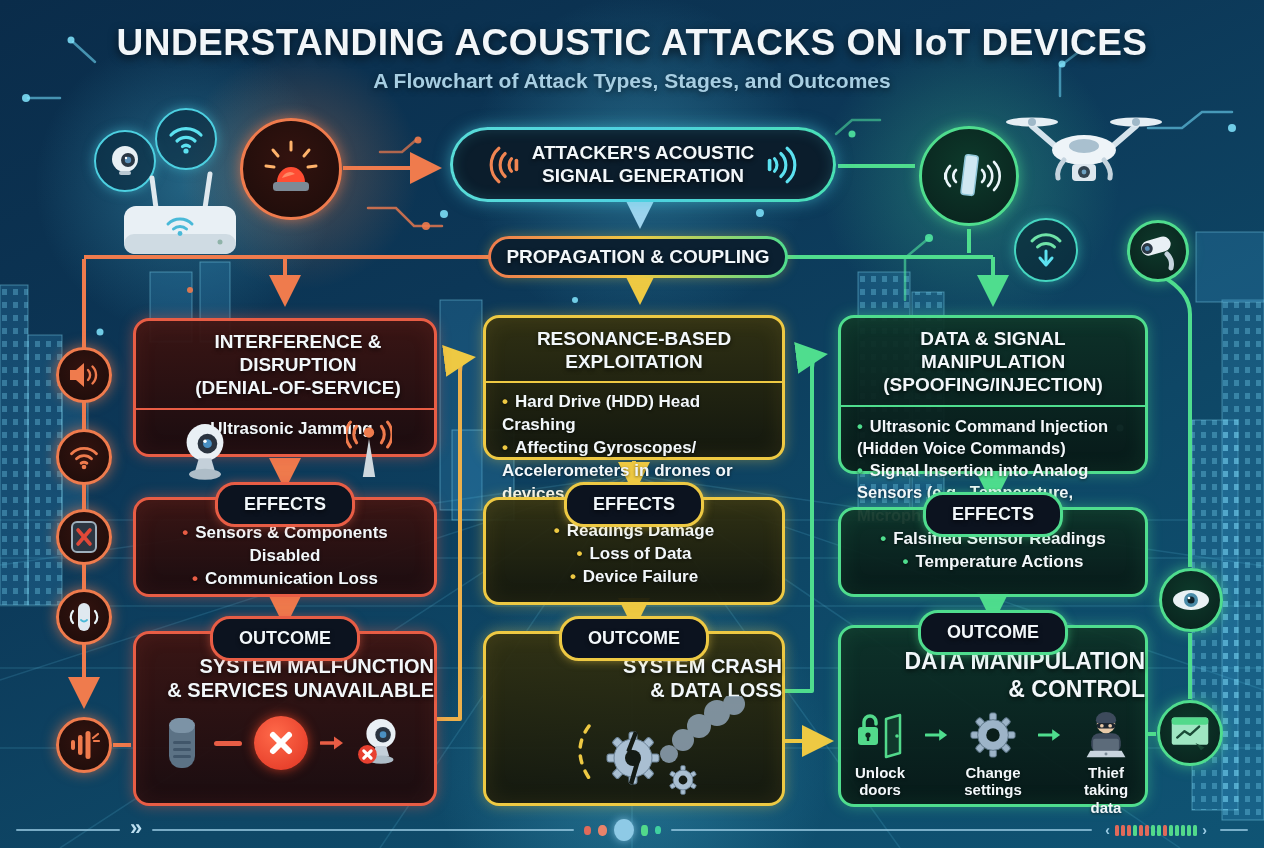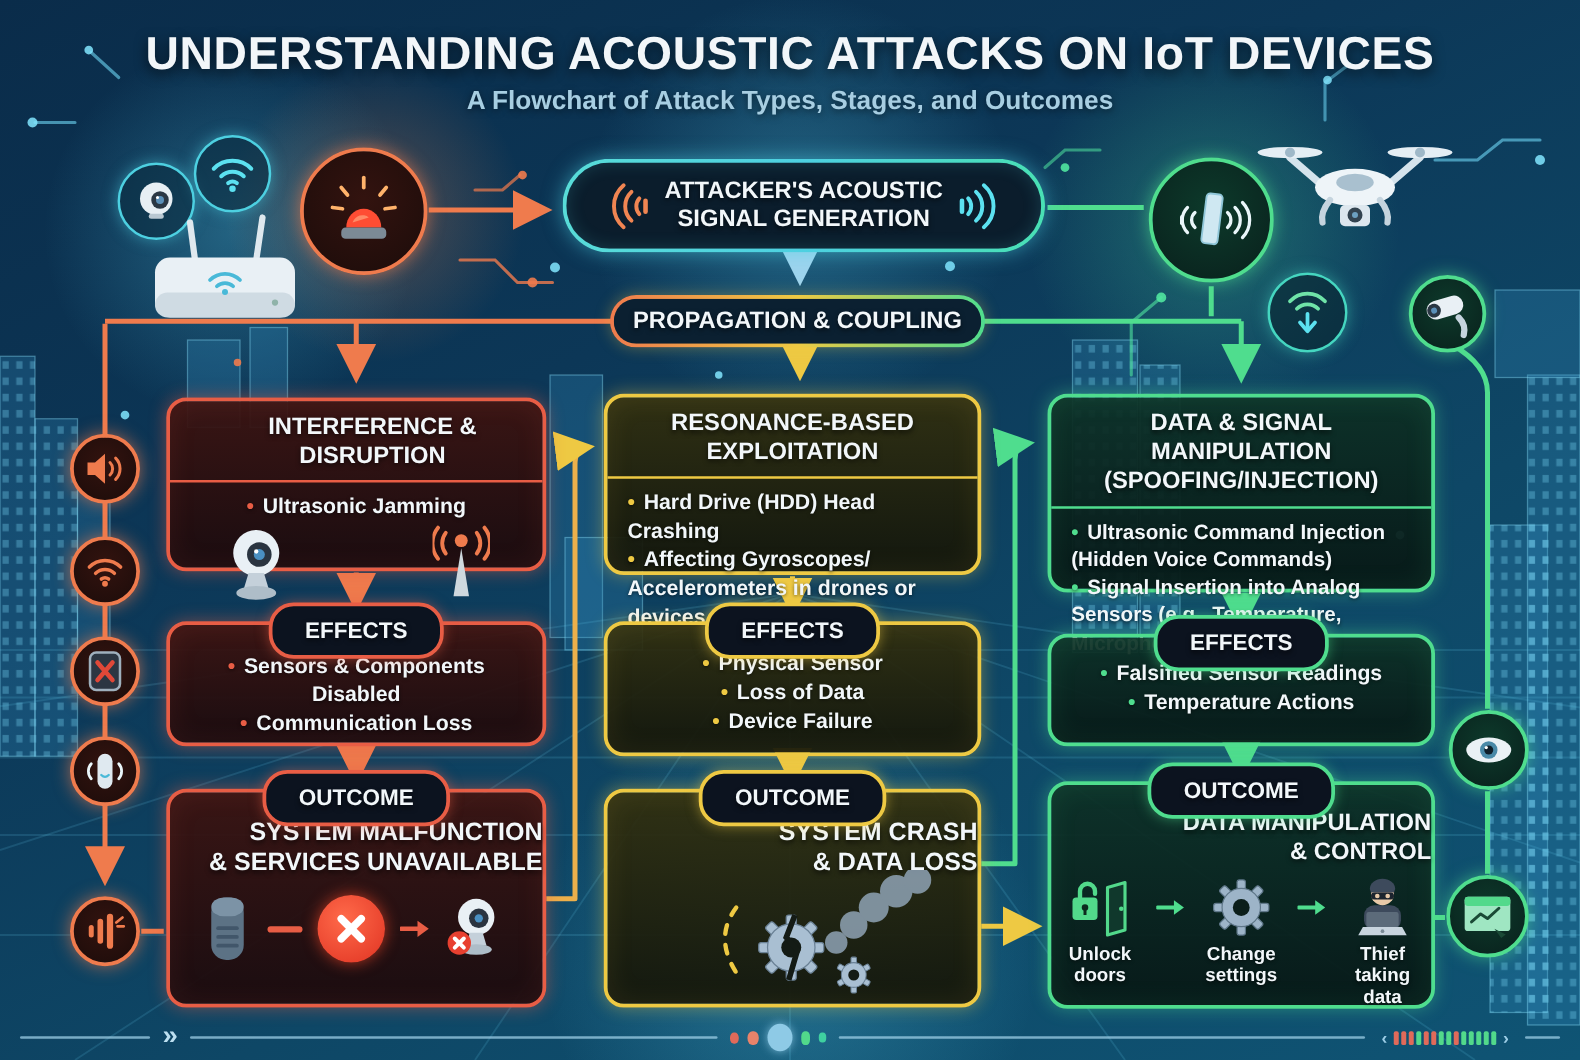--- a/index.html
+++ b/index.html
@@ -450,20 +450,21 @@
     </svg>
   </div>
 
   <div class="prop-pill">
     <span>PROPAGATION &amp; COUPLING</span>
   </div>
 
   <div class="nbox c1" style="left:133px;top:318px;width:304px;height:139px;">
     <div class="hd">
       <div>INTERFERENCE &amp; DISRUPTION</div>
+      <div>(DENIAL-OF-SERVICE)</div>
     </div>
     <ul class="blist center">
       <li><span class="dot c1dot"></span><span>Ultrasonic Jamming</span></li>
     </ul>
     <div class="box1-icons">
       <svg width="54" height="66" viewBox="0 0 44 52">
         <circle cx="22" cy="19" r="15" fill="#e9f0f5"></circle>
           <circle cx="24" cy="20" r="8" fill="#2a3440"></circle>
         <circle cx="24" cy="20" r="3.6" fill="#4a90c2"></circle>
           <circle cx="22" cy="18" r="1.4" fill="#fff"></circle>
@@ -542,21 +543,21 @@
     </div>
     <ul class="blist">
       <li><span class="dot c2dot"></span><span>Hard Drive (HDD) Head Crashing</span></li>
       <li><span class="dot c2dot"></span><span>Affecting Gyroscopes/ Accelerometers in drones or devices</span></li>
     </ul>
   </div>
 
   <div class="nbox c2" style="left:483px;top:497px;width:302px;height:108px;">
     <div class="tag c2">EFFECTS</div>
     <ul class="blist center" style="padding-top:20px;">
-      <li><span class="dot c2dot"></span><span>Physical Sensor</span></li>
+      <li><span class="dot c2dot"></span><span>Readings Damage</span></li>
       <li><span class="dot c2dot"></span><span>Loss of Data</span></li>
       <li><span class="dot c2dot"></span><span>Device Failure</span></li>
     </ul>
   </div>
 
   <div class="nbox c2" style="left:483px;top:631px;width:302px;height:175px;">
     <div class="tag c2">OUTCOME</div>
     <div class="outcome-title">
       <div>SYSTEM CRASH</div>
       <div>&amp; DATA LOSS</div>
@@ -614,21 +615,21 @@
   <div class="nbox c3" style="left:838px;top:507px;width:310px;height:90px;">
     <div class="tag c3">EFFECTS</div>
     <ul class="blist center" style="padding-top:18px;">
       <li><span class="dot c3dot"></span><span>Falsified Sensor Readings</span></li>
       <li><span class="dot c3dot"></span><span>Temperature Actions</span></li>
     </ul>
   </div>
 
   <div class="nbox c3" style="left:838px;top:625px;width:310px;height:182px;">
     <div class="tag c3">OUTCOME</div>
-    <div class="outcome-title" style="font-size:19px;">
+    <div class="outcome-title" style="font-size:23px;">
       <div>DATA MANIPULATION</div>
       <div>&amp; CONTROL</div>
     </div>
     <div class="o3-items">
       <div class="o3-item">
         <svg width="52" height="48" viewBox="0 0 52 48">
           <path d="M10,16 v-5 a6,6 0 0 1 12,0 v2" fill="none" stroke="#52d98b" stroke-width="3.5" stroke-linecap="round"></path>
           <rect x="4" y="16" width="20" height="18" rx="3" fill="#52d98b"></rect>
           <circle cx="14" cy="24" r="2.6" fill="#0c2a1e"></circle>
             <rect x="12.8" y="25" width="2.4" height="5" fill="#0c2a1e"></rect>

